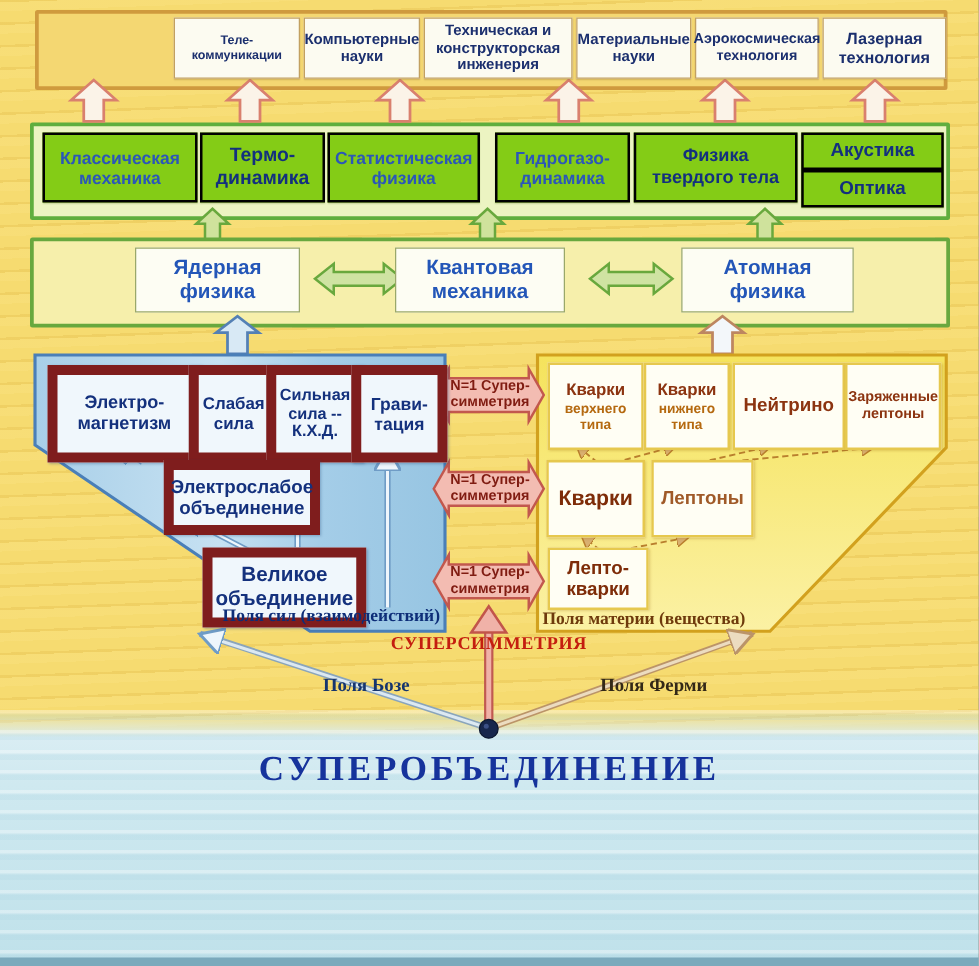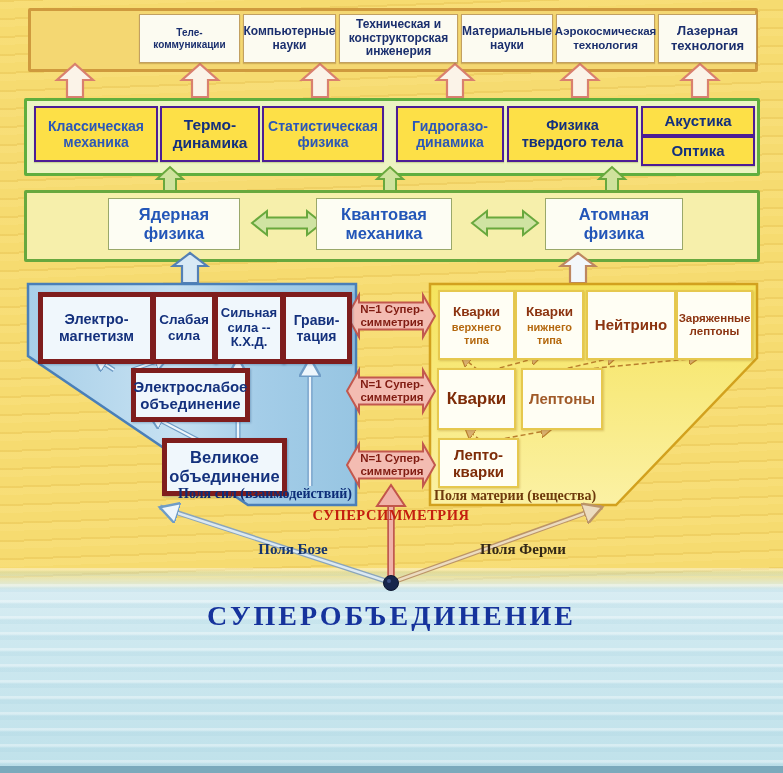--- a/index.html
+++ b/index.html
@@ -14,23 +14,23 @@
     background:repeating-linear-gradient(180deg, rgba(255,255,255,0.35) 0 2px, rgba(160,205,220,0.18) 4px 8px, rgba(255,255,255,0) 8px 16px);}
   .bg-strip{position:absolute;left:0;top:766px;width:783px;height:7px;z-index:4;background:#6fa0b4;opacity:.85;}
   .cont{position:absolute;z-index:1;border-radius:2px;}
   .cont-applied{left:28px;top:8px;width:724px;height:58px;background:#f4d772;border:3px solid #cf9a3e;}
   .cont-classical{left:24px;top:98px;width:730px;height:72px;background:#ecf4c2;border:3px solid #5fae3e;}
   .cont-quantum{left:24px;top:190px;width:730px;height:66px;background:#f6efab;border:3px solid #68a83e;}
   svg.overlay{position:absolute;left:0;top:0;z-index:2;pointer-events:none;}
   .box{position:absolute;z-index:3;display:flex;align-items:center;justify-content:center;
        text-align:center;white-space:pre-line;line-height:1.15;font-weight:bold;}
   .b1{background:#fcfbf1;border:1px solid #c2a061;color:#1b2f6e;box-shadow:0 1px 1px rgba(150,110,40,.35);}
-  .b2{background:#fde047;border:2px solid #4c1d95;box-shadow:0 1px 1px rgba(120,150,60,.3);align-items:center;}
+  .b2{background:#84cc16;border:2px solid #000000;box-shadow:0 1px 1px rgba(120,150,60,.3);align-items:center;}
   .b3{background:#fdfdf3;border:1px solid #9aa86a;color:#2356b8;font-size:16.5px;}
-  .bf{background:#f0f7fc;border:5px solid #7f1d1d;color:#14317d;box-shadow:1px 1px 2px rgba(40,80,130,.35);}
+  .bf{background:#f0f7fc;border:8px solid #7f1d1d;color:#14317d;box-shadow:1px 1px 2px rgba(40,80,130,.35);}
   .bm{background:#fffef4;border:2px solid #e6c84e;color:#8c3410;box-shadow:1px 1px 2px rgba(160,110,20,.3);}
   .txt-blue{color:#2b57b8;}
   .txt-navy{color:#13307e;}
   .lbl{position:absolute;z-index:3;white-space:pre-line;}
   .serif{font-family:"Liberation Serif",serif;}
   .cap-forces{left:150px;top:486px;width:202px;text-align:right;font-weight:bold;font-size:14px;color:#0d2d78;}
   .cap-matter{left:434px;top:488px;width:190px;text-align:left;font-weight:bold;font-size:14px;color:#6e3a0c;}
   .n1lbl{left:351px;width:82px;height:26px;z-index:3;position:absolute;display:flex;align-items:center;justify-content:center;
          text-align:center;font-weight:bold;font-size:11.5px;line-height:1.12;color:#801c12;white-space:pre-line;}
   .susy{left:281px;top:507px;width:220px;text-align:center;font-weight:bold;font-size:14.5px;

